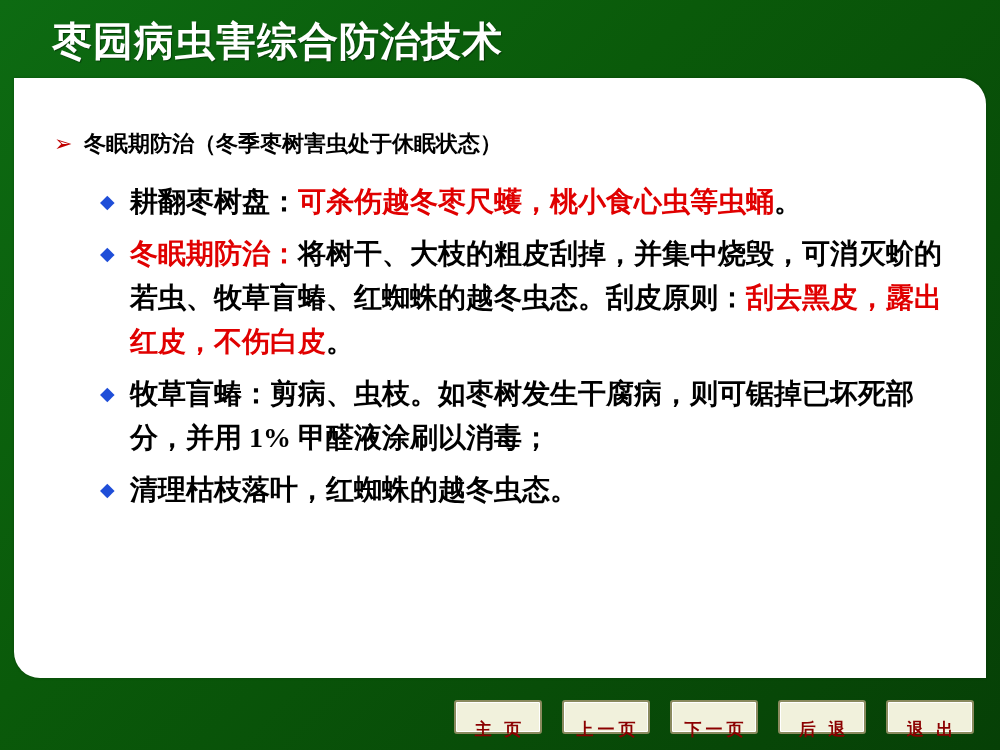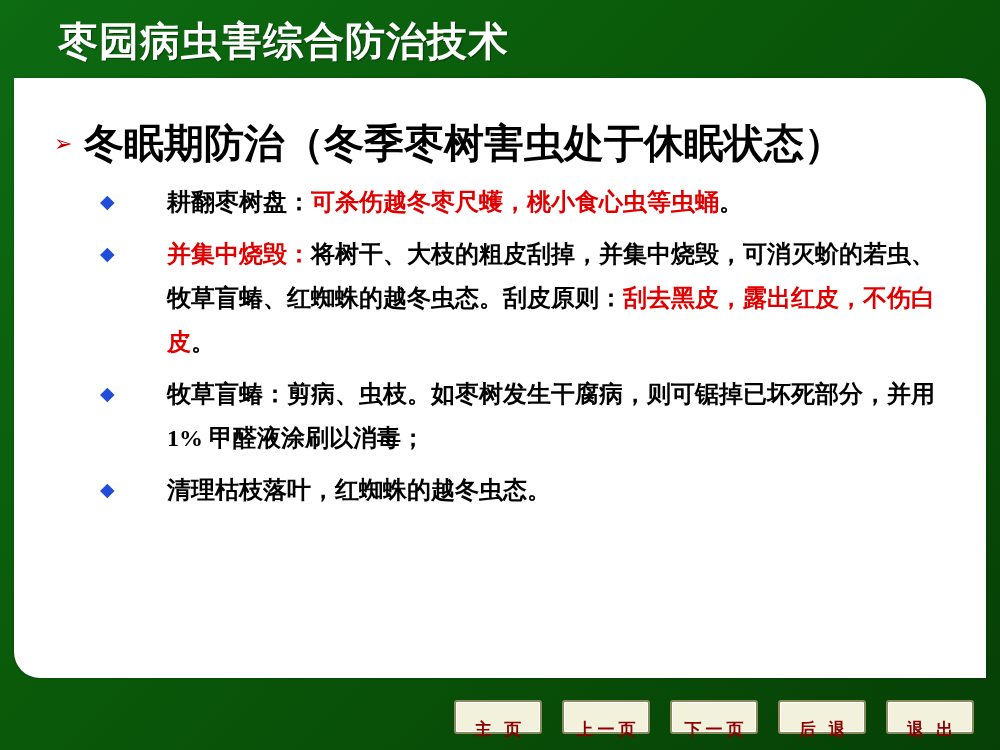--- a/index.html
+++ b/index.html
@@ -24,21 +24,21 @@
   
   .title-bar {
     position: absolute;
     left: 0;
     top: 0;
     width: 1000px;
     height: 78px;
   }
   .title-text {
     position: absolute;
-    left: 58px;
+    left: 52px;
     top: 14px;
     font-size: 40px;
     font-weight: bold;
     color: #ffffff;
     letter-spacing: 1px;
     white-space: nowrap;
     text-shadow: 1px 1px 1px rgba(0,0,0,0.4);
   }
   
   .content-panel {
@@ -69,21 +69,21 @@
   .lvl1 .marker {
     flex: 0 0 auto;
     width: 30px;
     color: #c00000;
     font-size: 22px;
     line-height: 36px;
     text-align: left;
     padding-left: 6px;
   }
   .lvl1 .lvl1-text {
-    font-size: 40px;
+    font-size: 22px;
     line-height: 36px;
     color: #000000;
     font-weight: bold;
   }
   
   .lvl2 {
     display: flex;
     align-items: flex-start;
     margin: 0 0 8px 0;
     padding-left: 52px;
@@ -91,25 +91,24 @@
   .lvl2 .marker {
     flex: 0 0 auto;
     width: 30px;
     font-size: 19px;
     line-height: 44px;
     color: #1f4ed8;
     text-align: left;
   }
   .lvl2 .body {
     flex: 1 1 auto;
-    font-size: 24px;
+    font-size: 28px;
     line-height: 44px;
     color: #000000;
     font-weight: bold;
-    margin-left: 37px;
   }
   .red { color: #e00000; }
   .blue { color: #000000; }
   
   .nav-bar {
     position: absolute;
     left: 0;
     bottom: 0;
     width: 1000px;
     height: 62px;
@@ -160,21 +159,21 @@
       <div class="lvl2">
         <div class="marker">◆</div>
         <div class="body">
           <span>耕翻枣树盘：</span><span class="red">可杀伤越冬枣尺蠖，桃小食心虫等虫蛹</span><span>。</span>
         </div>
       </div>
 
       <div class="lvl2">
         <div class="marker">◆</div>
         <div class="body">
-          <span class="red">并集中烧毁：</span><span>将树干、大枝的粗皮刮掉，并集中烧毁，可消灭蚧的若虫、牧草盲蝽、红蜘蛛的越冬虫态。</span><span class="blue">刮皮原则：</span><span class="red">刮去黑皮，露出红皮，不伤白皮</span><span>。</span>
+          <span class="red">冬眠期防治：</span><span>将树干、大枝的粗皮刮掉，并集中烧毁，可消灭蚧的若虫、牧草盲蝽、红蜘蛛的越冬虫态。</span><span class="blue">刮皮原则：</span><span class="red">刮去黑皮，露出红皮，不伤白皮</span><span>。</span>
         </div>
       </div>
 
       <div class="lvl2">
         <div class="marker">◆</div>
         <div class="body">
           <span class="blue">牧草盲蝽：</span><span>剪病、虫枝。如枣树发生干腐病，则可锯掉已坏死部分，并用 1% 甲醛液涂刷以消毒；</span>
         </div>
       </div>
 

